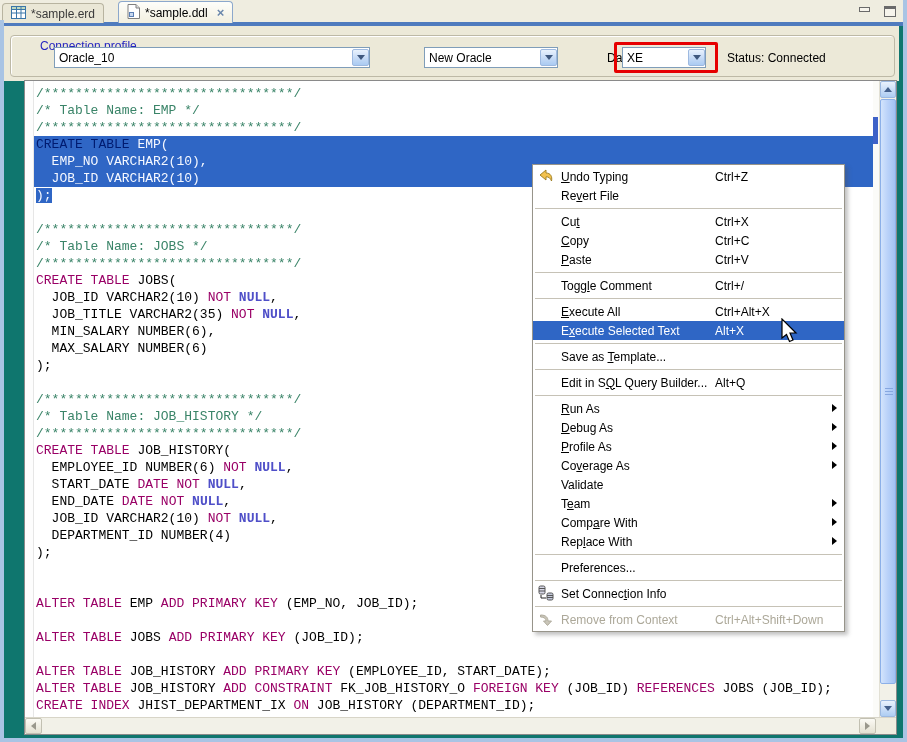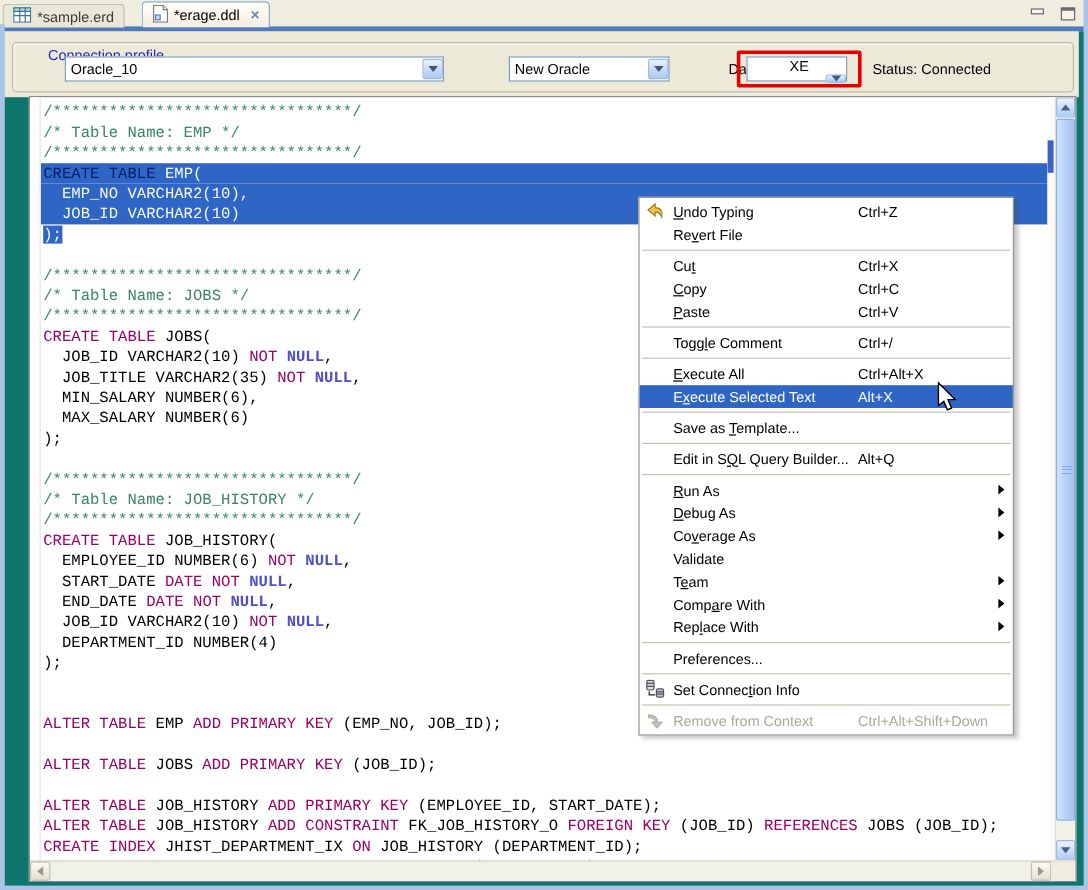--- a/index.html
+++ b/index.html
@@ -116,21 +116,21 @@
           </svg></span>
       <span>*sample.erd</span>
     </div>
     <div class="tab active">
       <span><svg width="13" height="15">
             <path d="M1 .5 H9 L12.5 4 V14.5 H1 Z" fill="#fff" stroke="#808080"></path>
             <path d="M9 .5 L9 4 L12.5 4" fill="#E0E0E0" stroke="#808080"></path>
             <rect x="2" y="8" width="5" height="5" fill="#5B7FB5"></rect>
             <rect x="3" y="9" width="3" height="3" fill="#C8D8F0"></rect>
           </svg></span>
-      <span>*erage.ddl</span>
+      <span>*sample.ddl</span>
       <span class="tab-close">×</span>
     </div>
     <div class="winbtns">
       <div class="winbtn">
           <div class="min-glyph"></div>
         </div>
       <div class="winbtn">
           <div class="max-glyph"></div>
         </div>
     </div>
@@ -148,21 +148,21 @@
         </span>
     </div>
     <span class="conn-label" style="left:381px;"><u>N</u>ame:</span>
     <div class="combo" style="left:424px;width:134px;">
       <span>New Oracle</span>
       <span class="combo-btn">
           <span class="cv"></span>
         </span>
     </div>
     <span class="conn-label" style="left:563px;">Data<u>b</u>ase:</span>
-    <div class="combo" style="left:622px;width:84px;flex-direction:column;">
+    <div class="combo" style="left:622px;width:84px;">
       <span>XE</span>
       <span class="combo-btn">
           <span class="cv"></span>
         </span>
     </div>
     <div class="red-annot"></div>
     <span class="status"><span>Status:</span> <span>Connected</span></span>
   </div>
 
   <div class="editor-frame">
@@ -288,20 +288,24 @@
         <div class="menu-sep"></div>
         <div class="menu-item">
           <span class="mi-label"><u>R</u>un As</span>
           <span class="mi-arrow"></span>
         </div>
         <div class="menu-item">
           <span class="mi-label"><u>D</u>ebug As</span>
           <span class="mi-arrow"></span>
         </div>
         <div class="menu-item">
+          <span class="mi-label"><u>P</u>rofile As</span>
+          <span class="mi-arrow"></span>
+        </div>
+        <div class="menu-item">
           <span class="mi-label">Co<u>v</u>erage As</span>
           <span class="mi-arrow"></span>
         </div>
         <div class="menu-item">
           <span class="mi-label">Validate</span>
         </div>
         <div class="menu-item">
           <span class="mi-label">T<u>e</u>am</span>
           <span class="mi-arrow"></span>
         </div>

